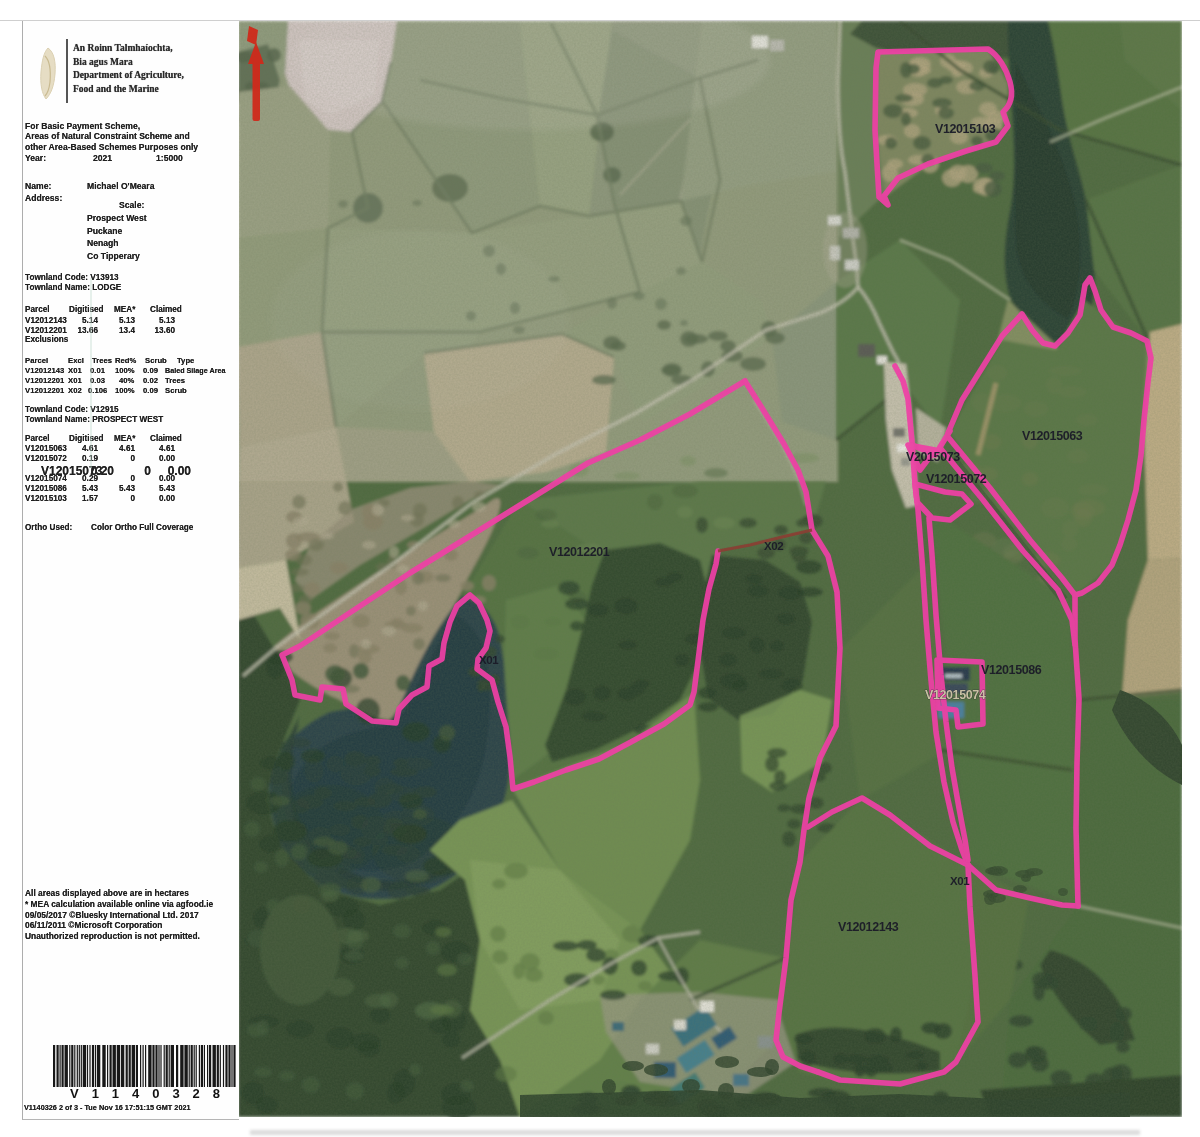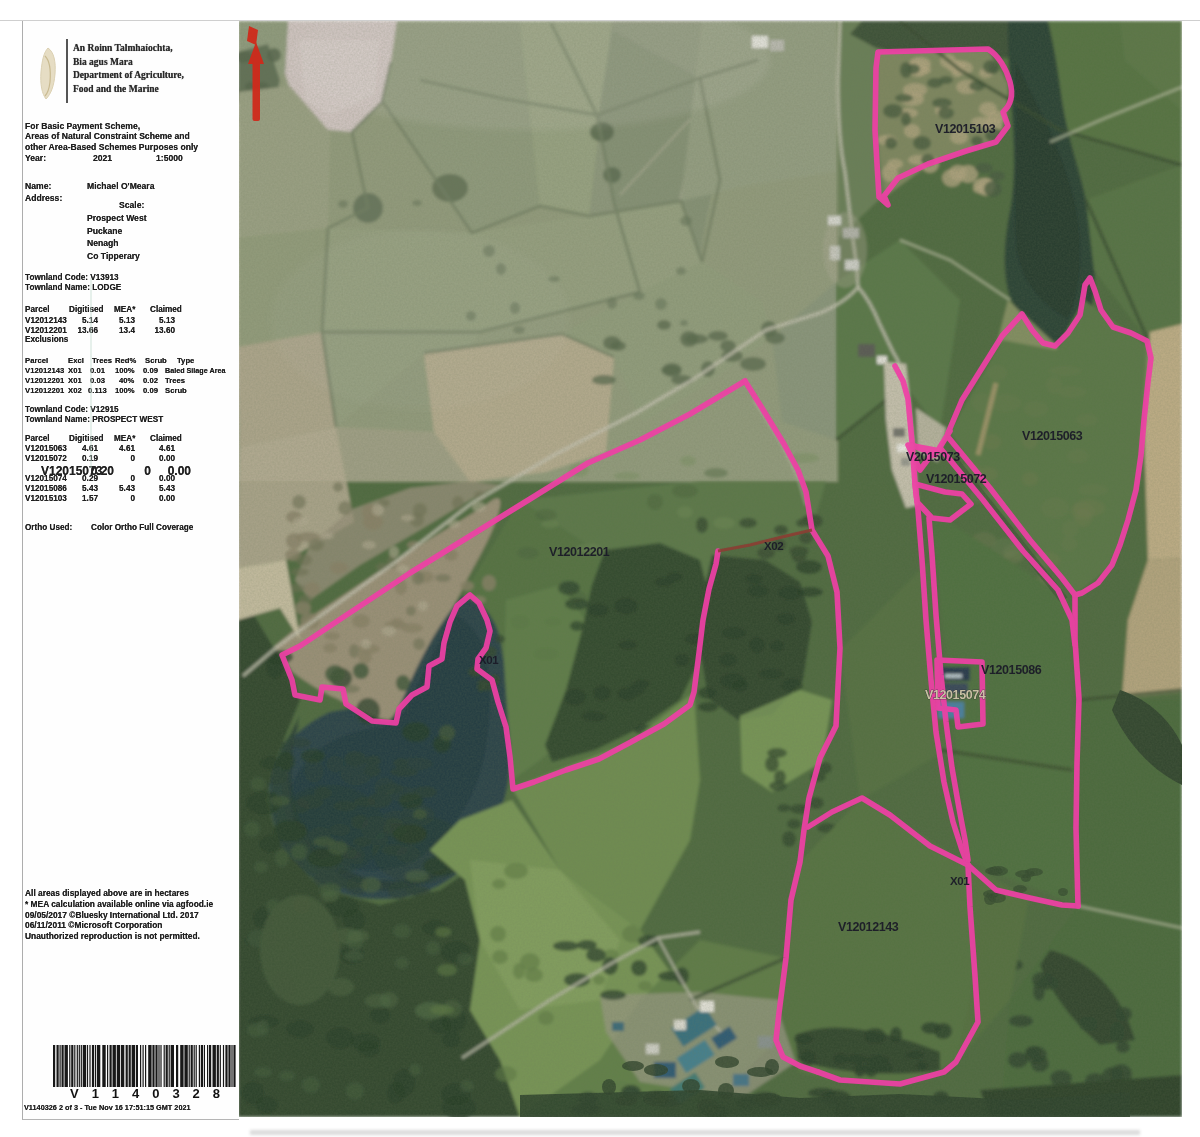--- a/index.html
+++ b/index.html
@@ -871,21 +871,21 @@
 <div class="sbtxt" style="left:25px;top:273px;font-size:8.2px;line-height:10.2px;">Townland Code: V13913<br>Townland Name: LODGE</div>
 
 <div class="sbtxt" style="left:25px;top:305px;font-size:8.2px;">Parcel<span style="position:absolute;left:44px;">Digitised</span><span style="position:absolute;left:89px;">MEA*</span><span style="position:absolute;left:125px;">Claimed</span></div>
 <div class="sbtxt" style="left:25px;top:316px;font-size:8.2px;">V12012143<span class="abs" style="left:37px;width:36px;text-align:right;">5.14</span><span class="abs" style="left:80px;width:30px;text-align:right;">5.13</span><span class="abs" style="left:115px;width:35px;text-align:right;">5.13</span></div>
 <div class="sbtxt" style="left:25px;top:326px;font-size:8.2px;">V12012201<span class="abs" style="left:37px;width:36px;text-align:right;">13.66</span><span class="abs" style="left:80px;width:30px;text-align:right;">13.4</span><span class="abs" style="left:115px;width:35px;text-align:right;">13.60</span></div>
 
 <div class="sbtxt" style="left:25px;top:335px;font-size:8.2px;">Exclusions</div>
 <div class="sbtxt" style="left:25px;top:356px;font-size:7.7px;">Parcel<span class="abs" style="left:43px;">Excl</span><span class="abs" style="left:67px;">Trees</span><span class="abs" style="left:90px;">Red%</span><span class="abs" style="left:120px;">Scrub</span><span class="abs" style="left:152px;">Type</span></div>
 <div class="sbtxt" style="left:25px;top:366px;font-size:7.7px;">V12012143<span class="abs" style="left:43px;">X01</span><span class="abs" style="left:65px;">0.01</span><span class="abs" style="left:90px;">100%</span><span class="abs" style="left:118px;">0.09</span><span class="abs" style="left:140px;font-size:7.2px;">Baled Silage Area</span></div>
 <div class="sbtxt" style="left:25px;top:376px;font-size:7.7px;">V12012201<span class="abs" style="left:43px;">X01</span><span class="abs" style="left:65px;">0.03</span><span class="abs" style="left:94px;">40%</span><span class="abs" style="left:118px;">0.02</span><span class="abs" style="left:140px;">Trees</span></div>
-<div class="sbtxt" style="left:25px;top:386px;font-size:7.7px;">V12012201<span class="abs" style="left:43px;">X02</span><span class="abs" style="left:63px;">0.113</span><span class="abs" style="left:90px;">100%</span><span class="abs" style="left:118px;">0.09</span><span class="abs" style="left:140px;">Scrub</span></div>
+<div class="sbtxt" style="left:25px;top:386px;font-size:7.7px;">V12012201<span class="abs" style="left:43px;">X02</span><span class="abs" style="left:63px;">0.106</span><span class="abs" style="left:90px;">100%</span><span class="abs" style="left:118px;">0.09</span><span class="abs" style="left:140px;">Scrub</span></div>
 
 <div class="sbtxt" style="left:25px;top:405px;font-size:8.2px;line-height:10.2px;">Townland Code: V12915<br>Townland Name: PROSPECT WEST</div>
 
 <div class="sbtxt" style="left:25px;top:434px;font-size:8.2px;">Parcel<span style="position:absolute;left:44px;">Digitised</span><span style="position:absolute;left:89px;">MEA*</span><span style="position:absolute;left:125px;">Claimed</span></div>
 <div class="sbtxt" style="left:25px;top:444px;font-size:8.2px;">V12015063<span class="abs" style="left:37px;width:36px;text-align:right;">4.61</span><span class="abs" style="left:80px;width:30px;text-align:right;">4.61</span><span class="abs" style="left:115px;width:35px;text-align:right;">4.61</span></div>
 <div class="sbtxt" style="left:25px;top:454px;font-size:8.2px;">V12015072<span class="abs" style="left:37px;width:36px;text-align:right;">0.19</span><span class="abs" style="left:80px;width:30px;text-align:right;">0</span><span class="abs" style="left:115px;width:35px;text-align:right;">0.00</span></div>
 <div class="sbtxt" style="left:41px;top:464px;font-size:12px;">V12015073<span class="abs" style="left:37px;width:36px;text-align:right;">0.20</span><span class="abs" style="left:80px;width:30px;text-align:right;">0</span><span class="abs" style="left:115px;width:35px;text-align:right;">0.00</span></div>
 <div class="sbtxt" style="left:25px;top:474px;font-size:8.2px;">V12015074<span class="abs" style="left:37px;width:36px;text-align:right;">0.29</span><span class="abs" style="left:80px;width:30px;text-align:right;">0</span><span class="abs" style="left:115px;width:35px;text-align:right;">0.00</span></div>
 <div class="sbtxt" style="left:25px;top:484px;font-size:8.2px;">V12015086<span class="abs" style="left:37px;width:36px;text-align:right;">5.43</span><span class="abs" style="left:80px;width:30px;text-align:right;">5.43</span><span class="abs" style="left:115px;width:35px;text-align:right;">5.43</span></div>
 <div class="sbtxt" style="left:25px;top:494px;font-size:8.2px;">V12015103<span class="abs" style="left:37px;width:36px;text-align:right;">1.57</span><span class="abs" style="left:80px;width:30px;text-align:right;">0</span><span class="abs" style="left:115px;width:35px;text-align:right;">0.00</span></div>

